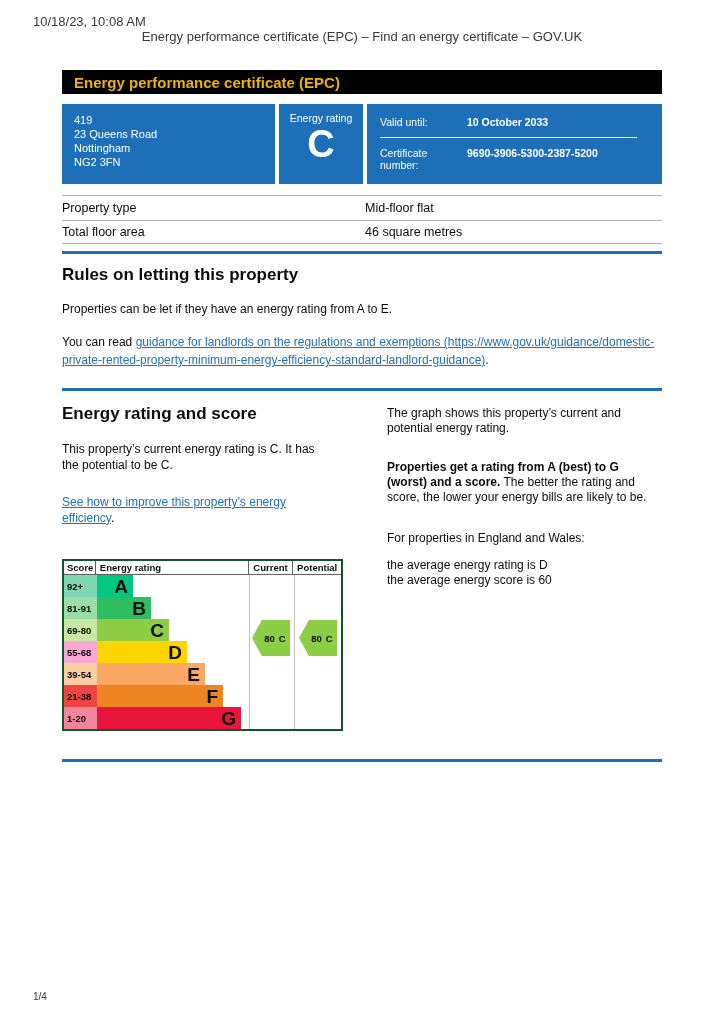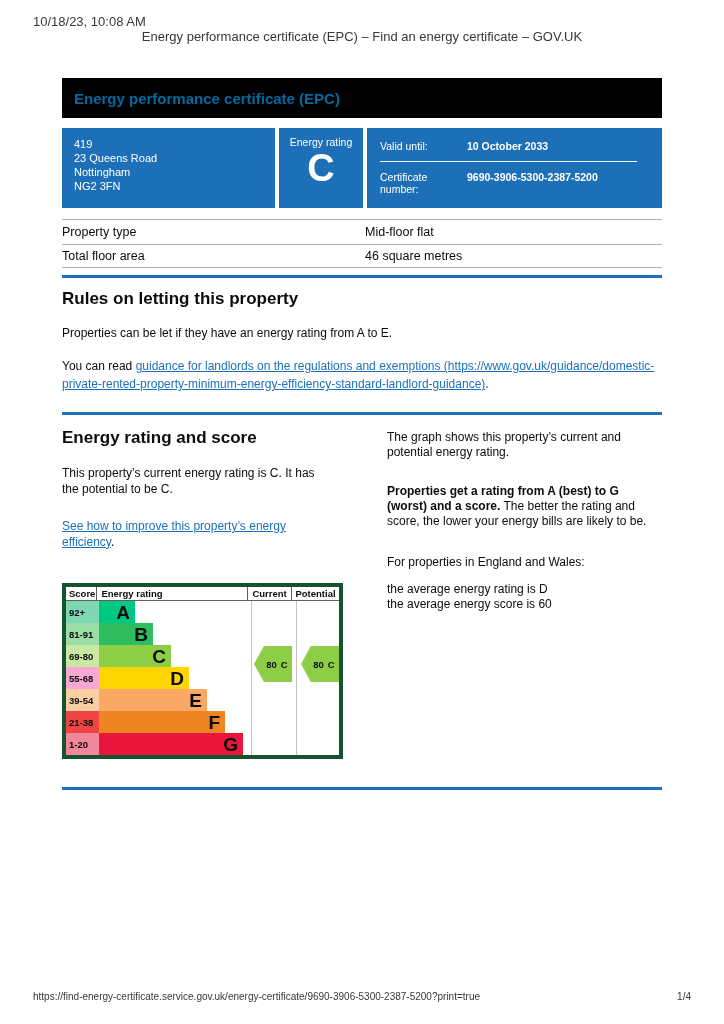--- a/index.html
+++ b/index.html
@@ -8,21 +8,21 @@
   .page { position:relative; width:724px; height:1024px; background:#fff; overflow:hidden; }
 
   
   .print-header { position:absolute; top:14px; left:33px; right:33px; display:flex; font-size:13px; color:#383838;flex-direction:column; }
   .print-header .pdate { white-space:nowrap; }
   .print-header .ptitle { flex:1; text-align:center; }
   .print-footer { position:absolute; top:991px; left:33px; right:33px; display:flex; justify-content:space-between; font-size:10px; color:#383838; }
 
   .content { position:absolute; top:70px; left:62px; width:600px; }
 
-  .banner { background:#000; color:#0369a1; height:40px; display:flex; align-items:center; padding-left:12px; font-size:15px; font-weight:bold;margin-top:8px; }
+  .banner { background:#000; color:#eab308; height:24px; display:flex; align-items:center; padding-left:12px; font-size:15px; font-weight:bold; }
 
   .summary-row { display:flex; gap:4px; margin-top:10px; height:80px; }
   .bluebox { background:#1d70b8; color:#fff; }
   .address-box { width:213px; padding:9px 12px; font-size:11px; line-height:14px; }
   .rating-box { width:84px; text-align:center; padding-top:8px; font-size:10.5px; }
   .rating-box .big { font-size:38px; font-weight:bold; line-height:38px; margin-top:1px; }
   .validity-box { flex:1; padding:12px 25px 13px 13px; font-size:10.5px; display:flex; flex-direction:column; justify-content:space-between; }
   .kv { display:flex; }
   .kv .k { width:87px; flex:none; }
   .kv .v { font-weight:bold; }
@@ -47,21 +47,21 @@
   .two-col { display:grid; grid-template-columns:325px 275px; margin-top:13px; }
   .col-left .para { margin-top:18px; font-size:12px; line-height:15.5px; }
   .col-left .linkp { margin-top:22px; font-size:12px; line-height:15.5px; }
   .col-right { font-size:12px; line-height:15px; padding-top:2px; }
   .col-right .rp2 { margin-top:24px; width:275px; }
   .col-right .rp3 { margin-top:26px; }
   .col-right .rp4 { margin-top:12px; }
   .bold { font-weight:bold; }
 
   
-  .chart { position:relative; margin-top:33px; width:281px; border:4px solid #14532d; font-weight:bold; background:#fff; }
+  .chart { position:relative; margin-top:33px; width:281px; border:2px solid #14532d; font-weight:bold; background:#fff; }
   .chart-header { display:flex; height:14px; align-items:center; border-bottom:1px solid #5f5f5f; font-size:9.5px; }
   .chart-header span { display:block; height:100%; line-height:13px; border-left:1px solid #5f5f5f; padding-left:4px; overflow:hidden; white-space:nowrap; }
   .chart-header span:first-child { border-left:none; padding-left:3px; }
   .chart-header span.center { text-align:center; padding-left:0; }
   .band-row { display:flex; height:22px; }
   .score-cell { width:33px; flex:none; display:flex; align-items:center; padding-left:3px; font-size:9.5px; }
   .bar { display:flex; align-items:center; justify-content:flex-end; padding-right:5px; font-size:19px; line-height:19px; }
   .vline { position:absolute; top:14px; bottom:0; width:1px; background:#c2c2c2; }
   .rating-arrow { position:absolute; width:38px; height:36px; display:flex; align-items:center; justify-content:center; gap:4px; padding-left:8px; font-size:9.5px; clip-path:polygon(0 50%, 26% 0, 100% 0, 100% 100%, 26% 100%); }
 </style>
@@ -195,17 +195,16 @@
           <span>the average energy score is 60</span>
         </p>
       </div>
     </div>
 
     <hr class="section-break hr3">
 
   </div>
 
   <div class="print-footer">
-    <span>https://find-energy-certificate.service.gov.uk/energy-certificate/9690-3906-5300-2387-5200?print=true</span>
     <span>1/4</span>
   </div>
 
 </div>
 
 </body></html>

